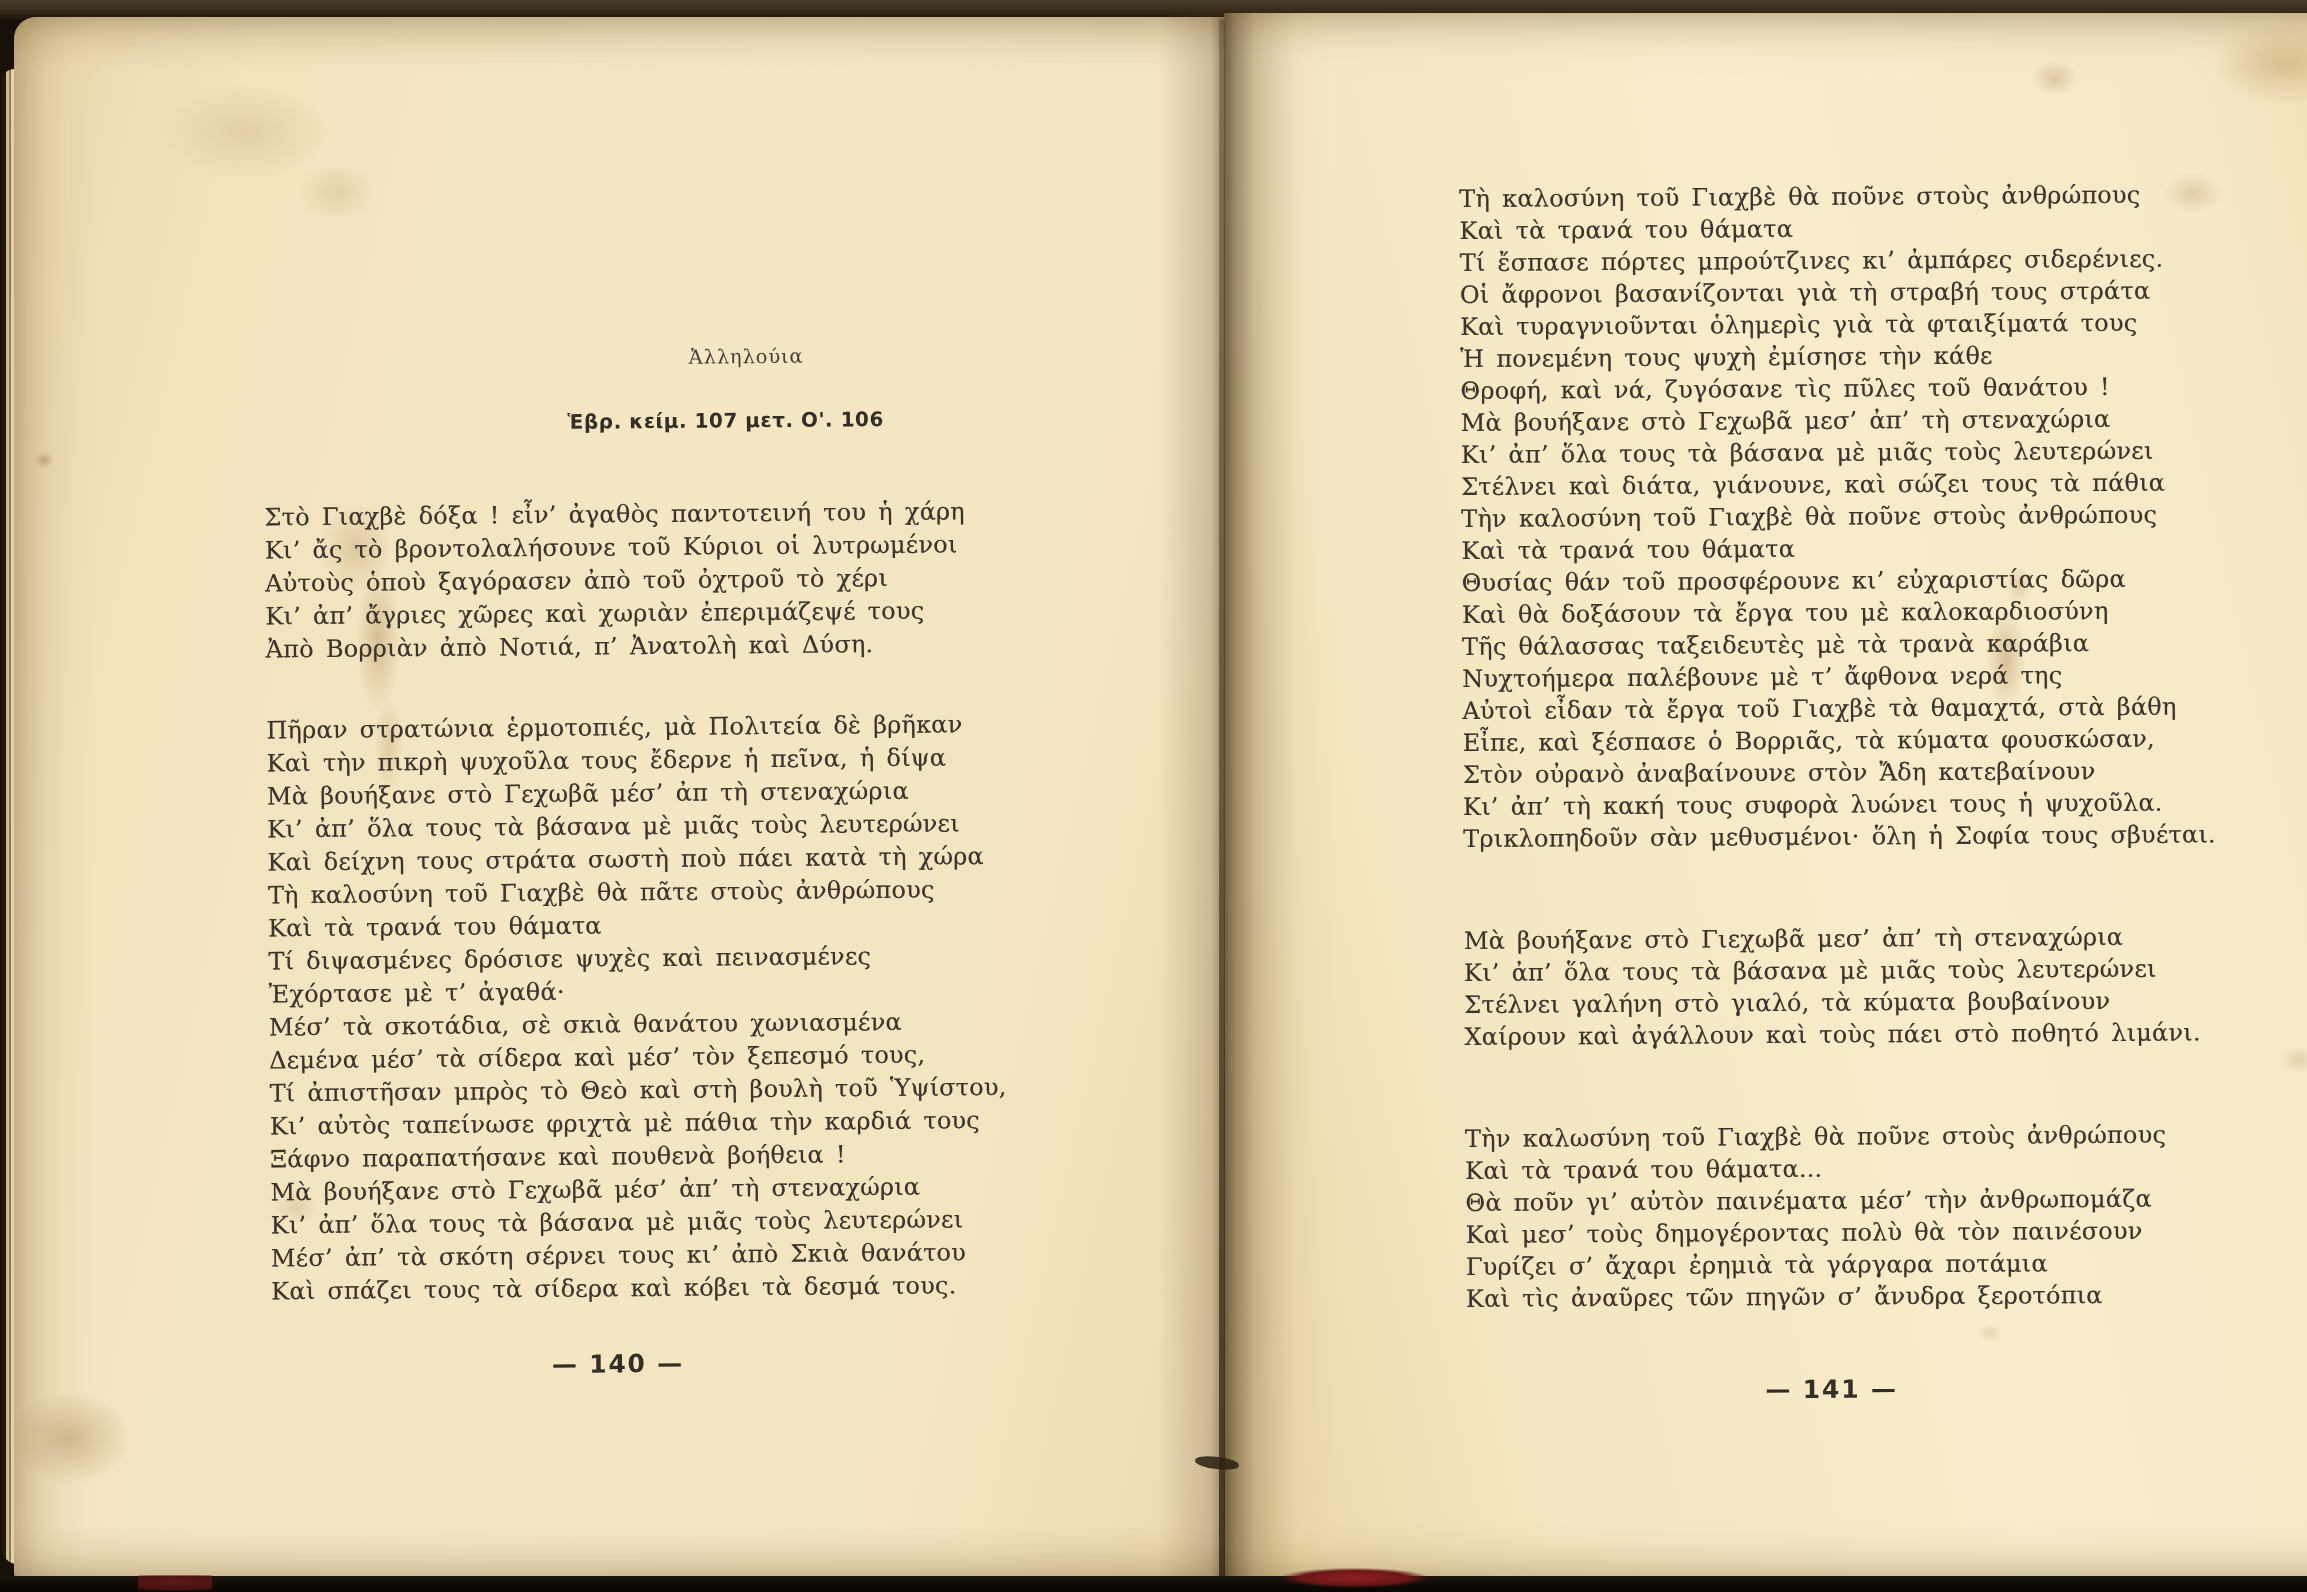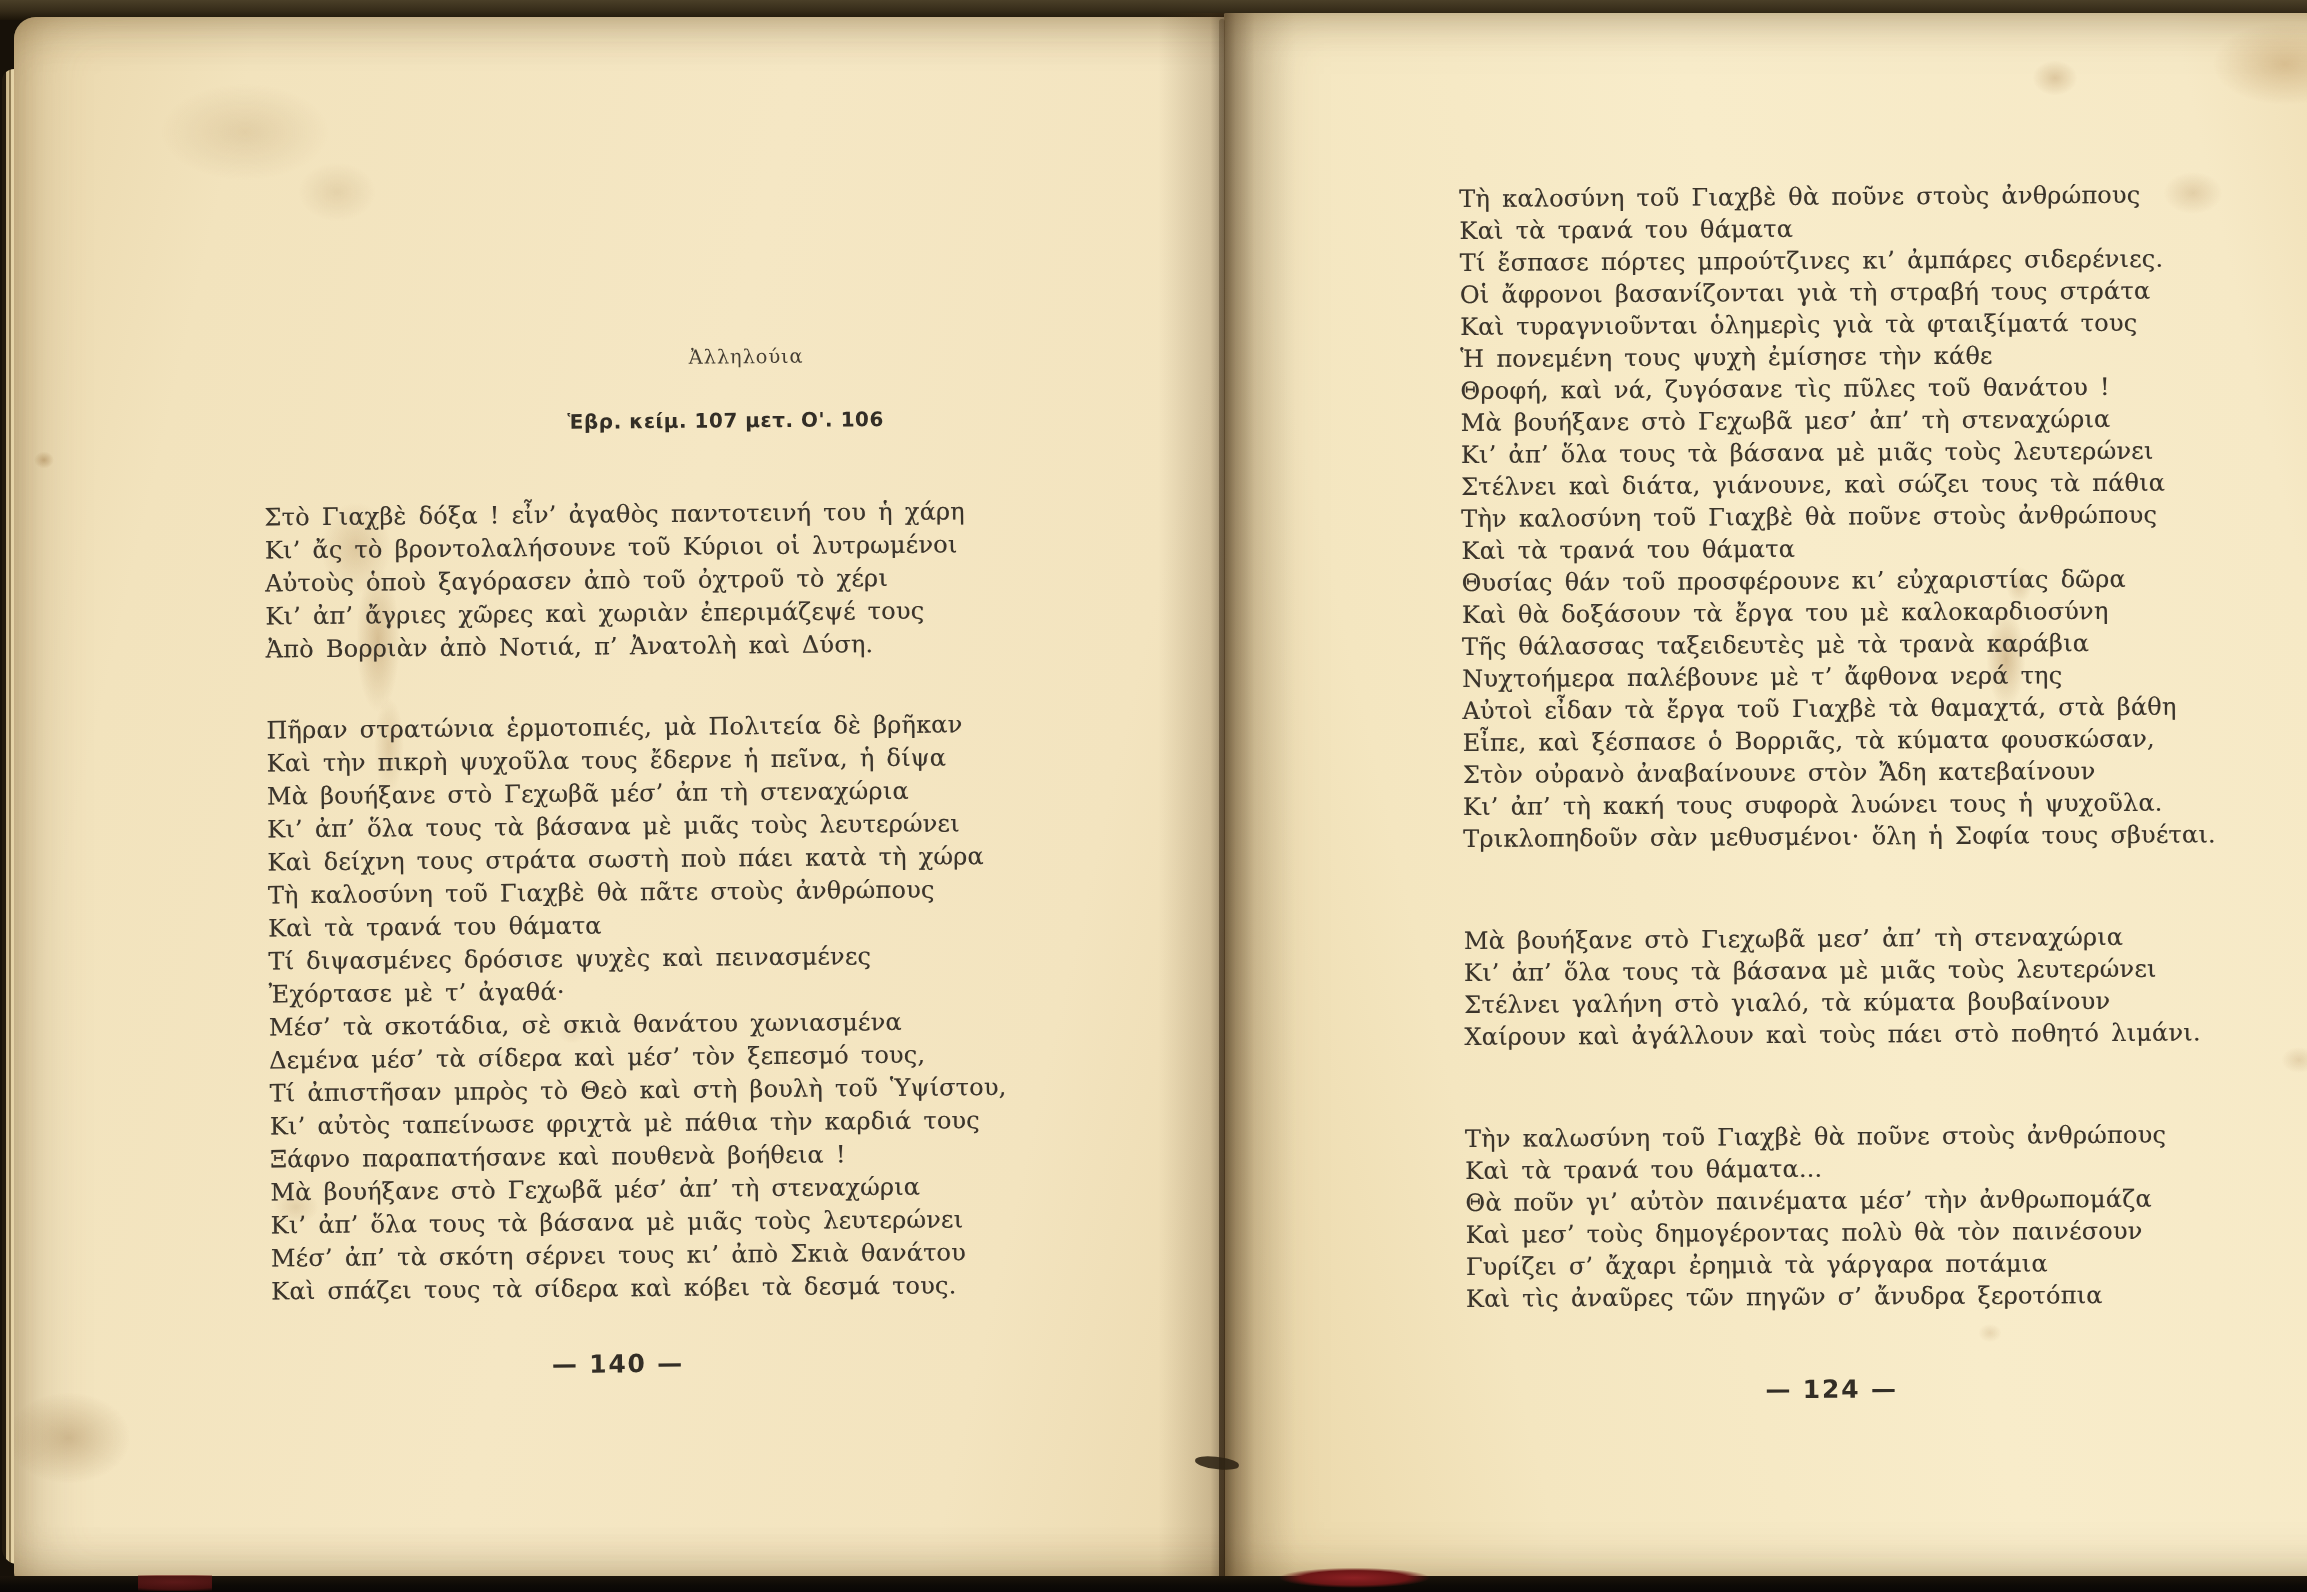--- a/index.html
+++ b/index.html
@@ -206,21 +206,21 @@
           <div class="line">Χαίρουν καὶ ἀγάλλουν καὶ τοὺς πάει στὸ ποθητό λιμάνι.</div>
         </div>
       <div class="stanza s-r3">
           <div class="line">Τὴν καλωσύνη τοῦ Γιαχβὲ θὰ ποῦνε στοὺς ἀνθρώπους</div>
           <div class="line">Καὶ τὰ τρανά του θάματα...</div>
           <div class="line">Θὰ ποῦν γι’ αὐτὸν παινέματα μέσ’ τὴν ἀνθρωπομάζα</div>
           <div class="line">Καὶ μεσ’ τοὺς δημογέροντας πολὺ θὰ τὸν παινέσουν</div>
           <div class="line">Γυρίζει σ’ ἄχαρι ἐρημιὰ τὰ γάργαρα ποτάμια</div>
           <div class="line">Καὶ τὶς ἀναῦρες τῶν πηγῶν σ’ ἄνυδρα ξεροτόπια</div>
         </div>
-      <div class="pagenum pn-right">— 124 —</div>
+      <div class="pagenum pn-right">— 141 —</div>
     </div>
 
   </div>
 
   <div class="gutter"></div>
   <div class="gutter-core"></div>
   <div class="stitch"></div>
 
   <div class="bottom-band"></div>
   <div class="red-patch"></div>

